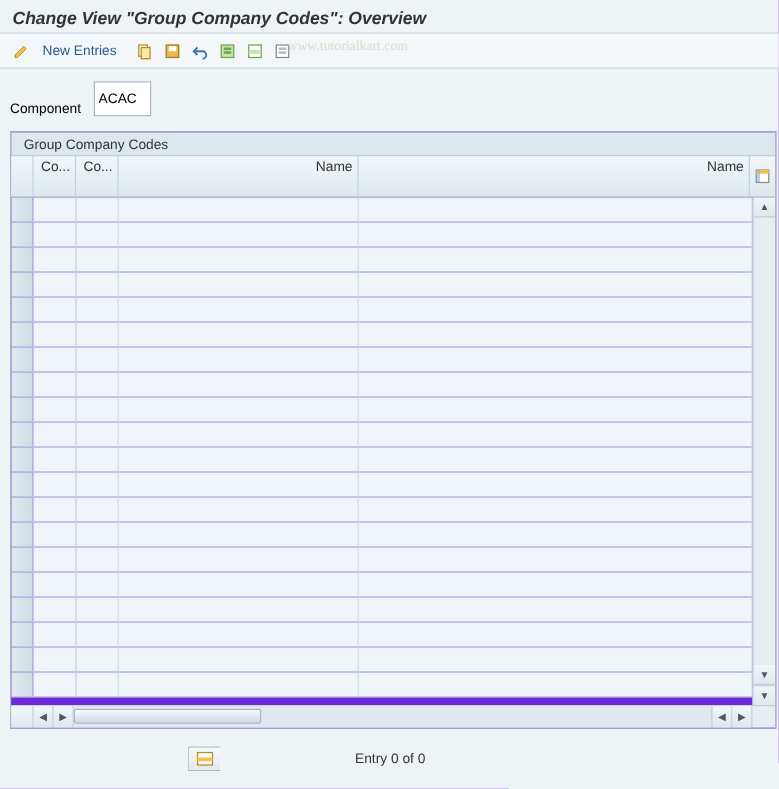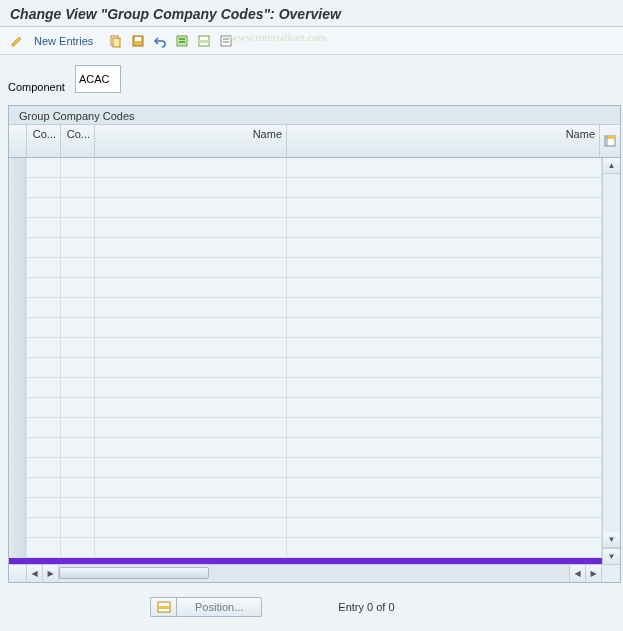--- a/index.html
+++ b/index.html
@@ -192,21 +192,21 @@
     border:1px solid #a9b8c6;
     background: linear-gradient(#f6f9fb,#e2eaf0);
     color:#6a7b88;
     padding: 0 18px;
     cursor:pointer;
     border-radius:0 2px 2px 0;
     font-size:11px;
   }
   .entry-count{
     color:#333;
-    margin-left: 60px;
+    margin-left: 92px;
   }
 </style>
 </head>
 <body>
 
 <div class="title-bar">Change View "Group Company Codes": Overview</div>
 
 <div class="toolbar">
   <span class="tbtn" title="Display/Change">
     <svg width="14" height="14" viewBox="0 0 14 14">
@@ -443,16 +443,15 @@
 </div>
 
 <div class="footer">
   <div class="pos-btn-wrap">
     <span class="pos-icon-box">
       <svg width="14" height="12" viewBox="0 0 14 12">
           <rect x="1" y="1" width="12" height="10" fill="#fff" stroke="#b8891f"></rect>
           <rect x="1" y="5" width="12" height="3" fill="#f3c24a"></rect>
         </svg>
     </span>
-    <button class="pos-btn">Position...</button>
   </div>
   <span class="entry-count">Entry 0 of 0</span>
 </div>
 
 </body></html>

